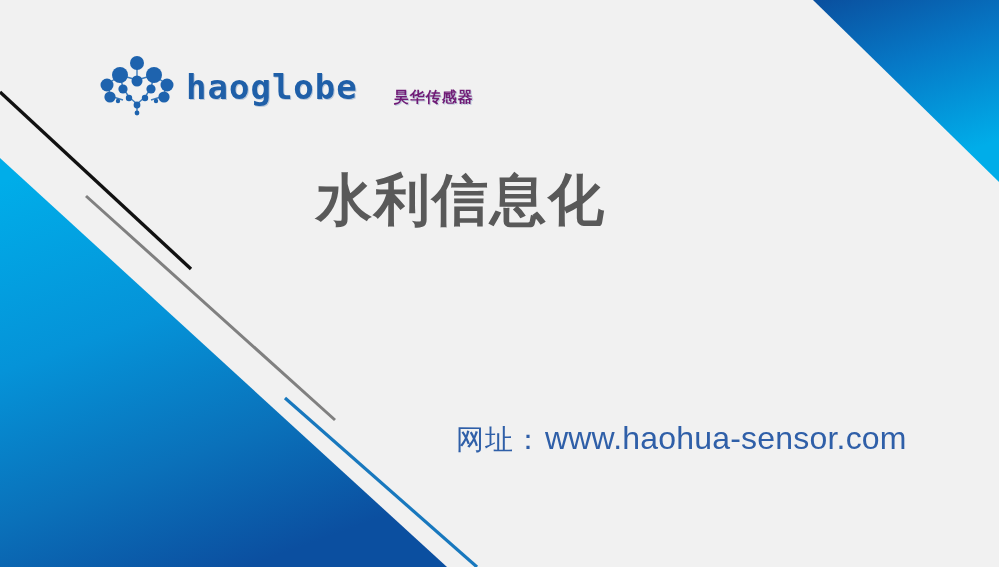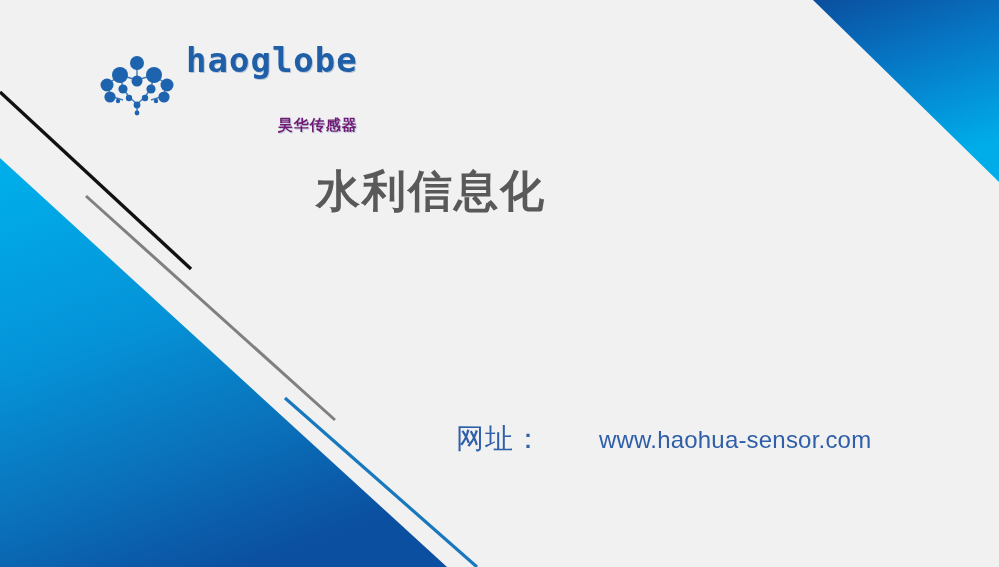--- a/index.html
+++ b/index.html
@@ -35,21 +35,20 @@
     height: 70px;
   }
   .logo-mark {
     width: 82px;
     height: 66px;
     flex: 0 0 auto;
   }
   .logo-text {
     margin-left: 8px;
     display: flex;
-    flex-direction: column;
     align-items: flex-end;
     line-height: 1;
     gap: 36px;
   }
   .logo-wordmark {
     font-family: "DejaVu Sans Mono", "Liberation Mono", monospace;
     font-size: 34px;
     font-weight: 700;
     letter-spacing: 1px;
     color: #1f5fa8;
@@ -66,47 +65,46 @@
 
   
   .title-block {
     position: absolute;
     left: 316px;
     top: 160px;
     width: 600px;
   }
   .title-line {
     color: #595959;
-    font-size: 44px;
+    font-size: 56px;
     font-weight: 700;
     letter-spacing: 2px;
     line-height: 1.42;
     white-space: nowrap;
   }
   .title-line-1 { text-align: left; }
   .title-line-2 { text-align: left; padding-left: 130px; }
 
   
   .url-block {
     position: absolute;
     left: 456px;
     top: 420px;
     display: flex;
     align-items: baseline;
     color: #2f5fa8;
     white-space: nowrap;
-    gap: 36px;
   }
   .url-label {
     font-size: 28px;
     letter-spacing: 1px;
   }
   .url-value {
-    font-size: 24px;
-    margin-left: 20px;
+    font-size: 32px;
+    margin-left: 2px;
     letter-spacing: 0.2px;
   }
 </style>
 </head>
 <body>
 
 <div id="slide">
 
   <svg class="shape-layer" viewBox="0 0 999 567" width="999" height="567" preserveAspectRatio="none">
     <defs>

